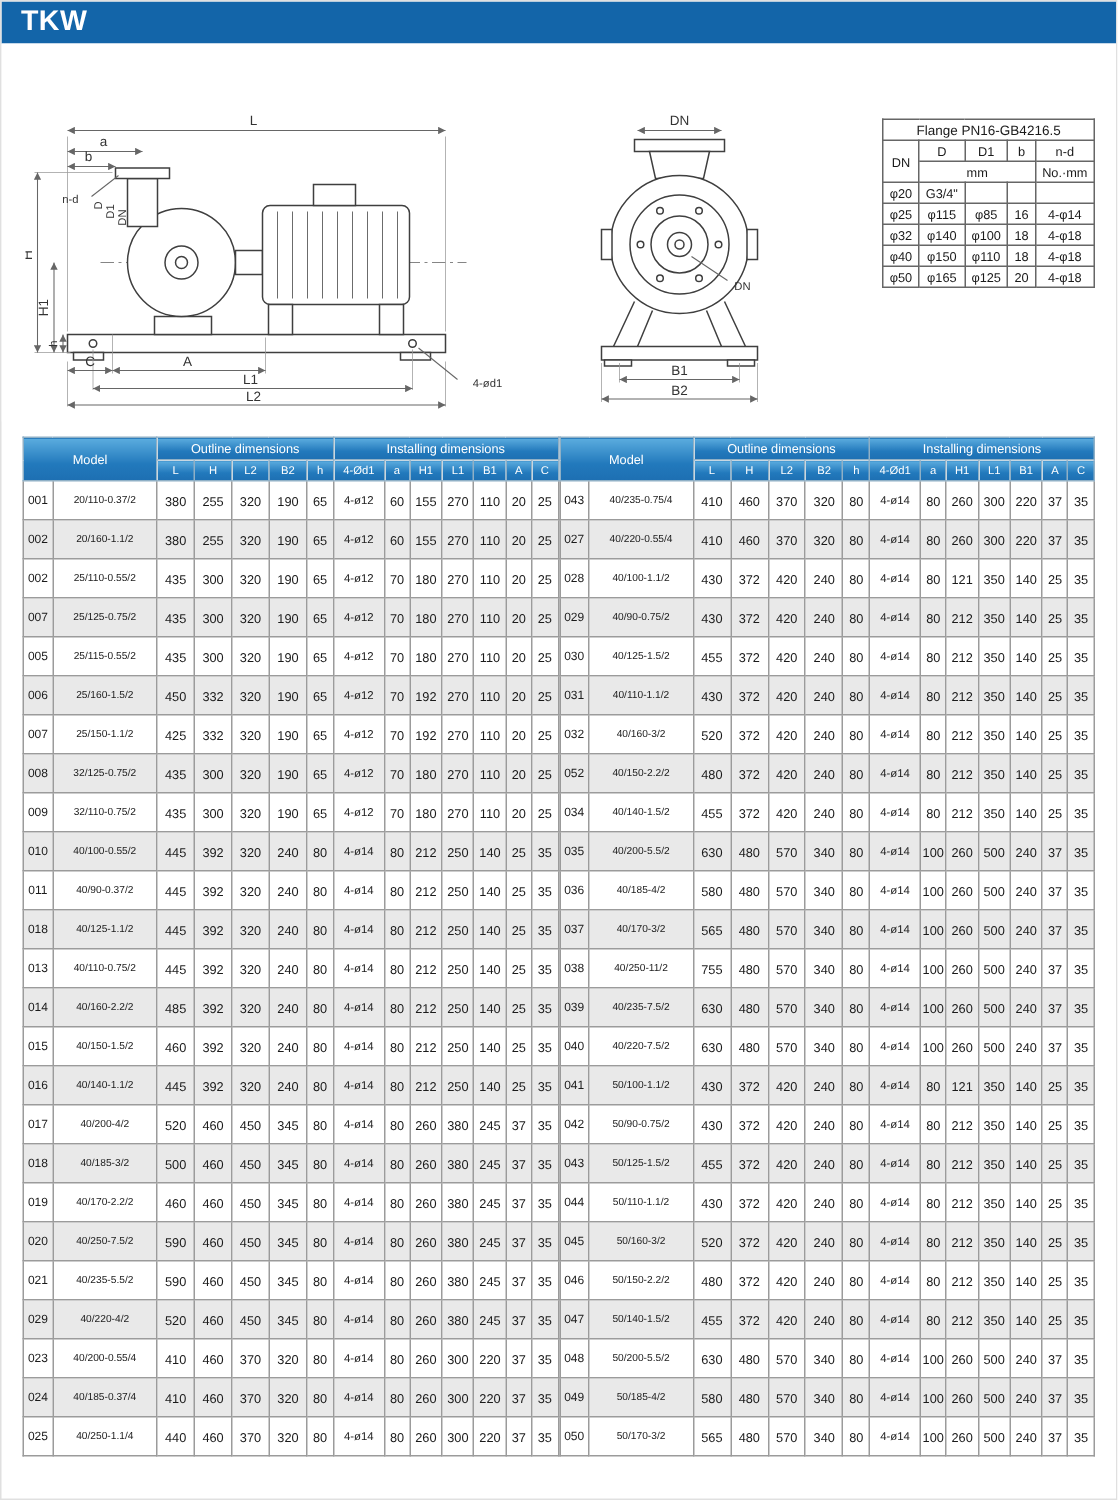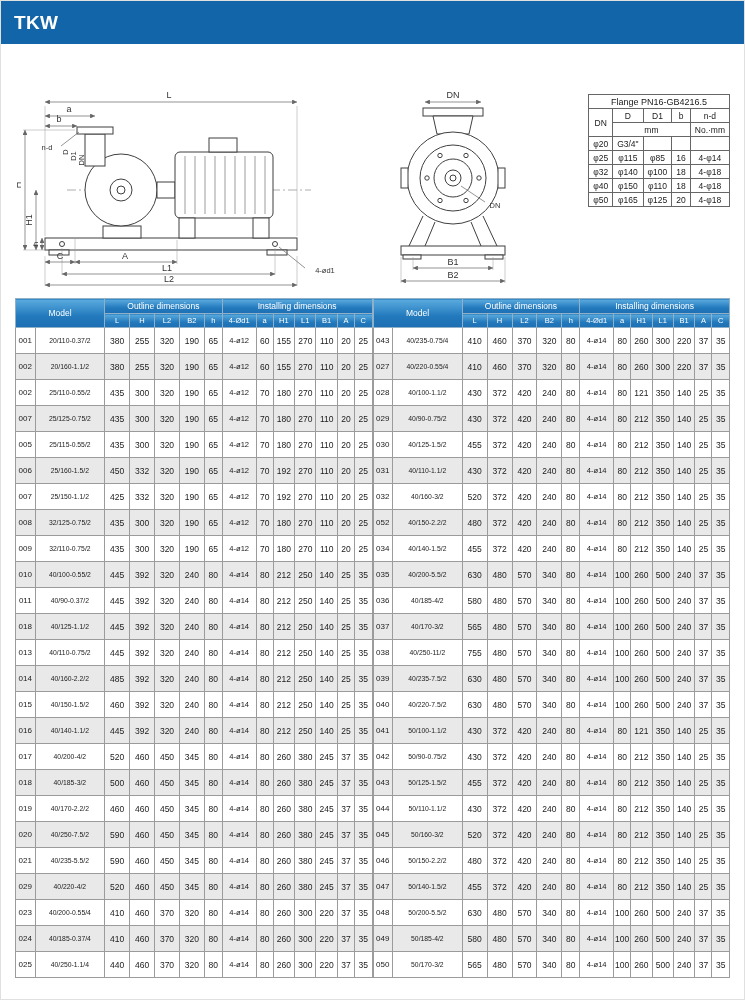--- a/index.html
+++ b/index.html
@@ -1,20 +1,20 @@
 <!DOCTYPE html>
 <html><head>
 <meta charset="utf-8">
 <style>
   *{box-sizing:border-box;margin:0;padding:0}
   html,body{background:#fff}
   body{width:745px;font-family:"Liberation Sans",sans-serif}
   .page{width:745px;height:1000px;background:#fff;border:1px solid #e0e0e0;position:relative;overflow:hidden}
 
-  .title-bar{height:43px;background:#1365a9;color:#fff;display:flex;align-items:center;padding-left:13px;font-size:19px;font-weight:bold;letter-spacing:.3px}
+  .title-bar{height:28px;background:#1365a9;color:#fff;display:flex;align-items:center;padding-left:13px;font-size:19px;font-weight:bold;letter-spacing:.3px}
   .title-bar .t1{margin-right:12px}
 
   .diagram-area{position:relative;height:252px;background:#fff}
   .svg-left{position:absolute;left:16px;top:6px}
   .svg-right{position:absolute;left:372px;top:6px}
 
   svg text{font-family:"Liberation Sans",sans-serif}
   .draw{stroke:#3f3f3f;fill:#fff;stroke-width:1}
   .drawln{stroke:#3f3f3f;fill:none;stroke-width:1}
   .fin{stroke:#5a5a5a;stroke-width:.6}
@@ -22,21 +22,21 @@
   .dim{stroke:#666;stroke-width:.7;fill:none}
   .ext{stroke:#999;stroke-width:.5;fill:none}
   .dt{font-size:9px;fill:#333}
   .dts{font-size:7.5px;fill:#333}
 
   .flange-box{position:absolute;right:14px;top:50px}
   .flange-table{border-collapse:collapse;font-size:8.5px;color:#1a1a1a}
   .flange-table th,.flange-table td{border:1px solid #666;text-align:center;padding:1.5px 4px;font-weight:normal;white-space:nowrap}
   .flange-table thead tr:first-child th{font-size:9px}
 
-  .main-area{display:flex;padding:0 14px;margin-top:2px}
+  .main-area{display:flex;padding:0 14px;margin-top:10px}
   .dim-table{border-collapse:collapse;table-layout:fixed;width:50%}
   .dim-table th{background:linear-gradient(180deg,#5aabde 0%,#2279bc 60%,#1d6fb2 100%);color:#fff;border:1px solid #8fb0c6;font-weight:normal;font-size:7.5px;padding:2px 0;overflow:hidden;white-space:nowrap}
   .dim-table th.group{font-size:8.5px}
   .dim-table td{border:1px solid #9b9b9b;text-align:center;font-size:8.5px;height:26px;padding:0;color:#1a1a1a;overflow:hidden;white-space:nowrap;background:#fff}
   .dim-table tbody tr:nth-child(even) td{background:#e9e9e9}
   .dim-table td:first-child{font-size:8px;font-weight:normal}
   .dim-table td:nth-child(2){font-size:6.8px}
   .dim-table td:nth-child(8){font-size:7.6px}
 </style>
 </head>

